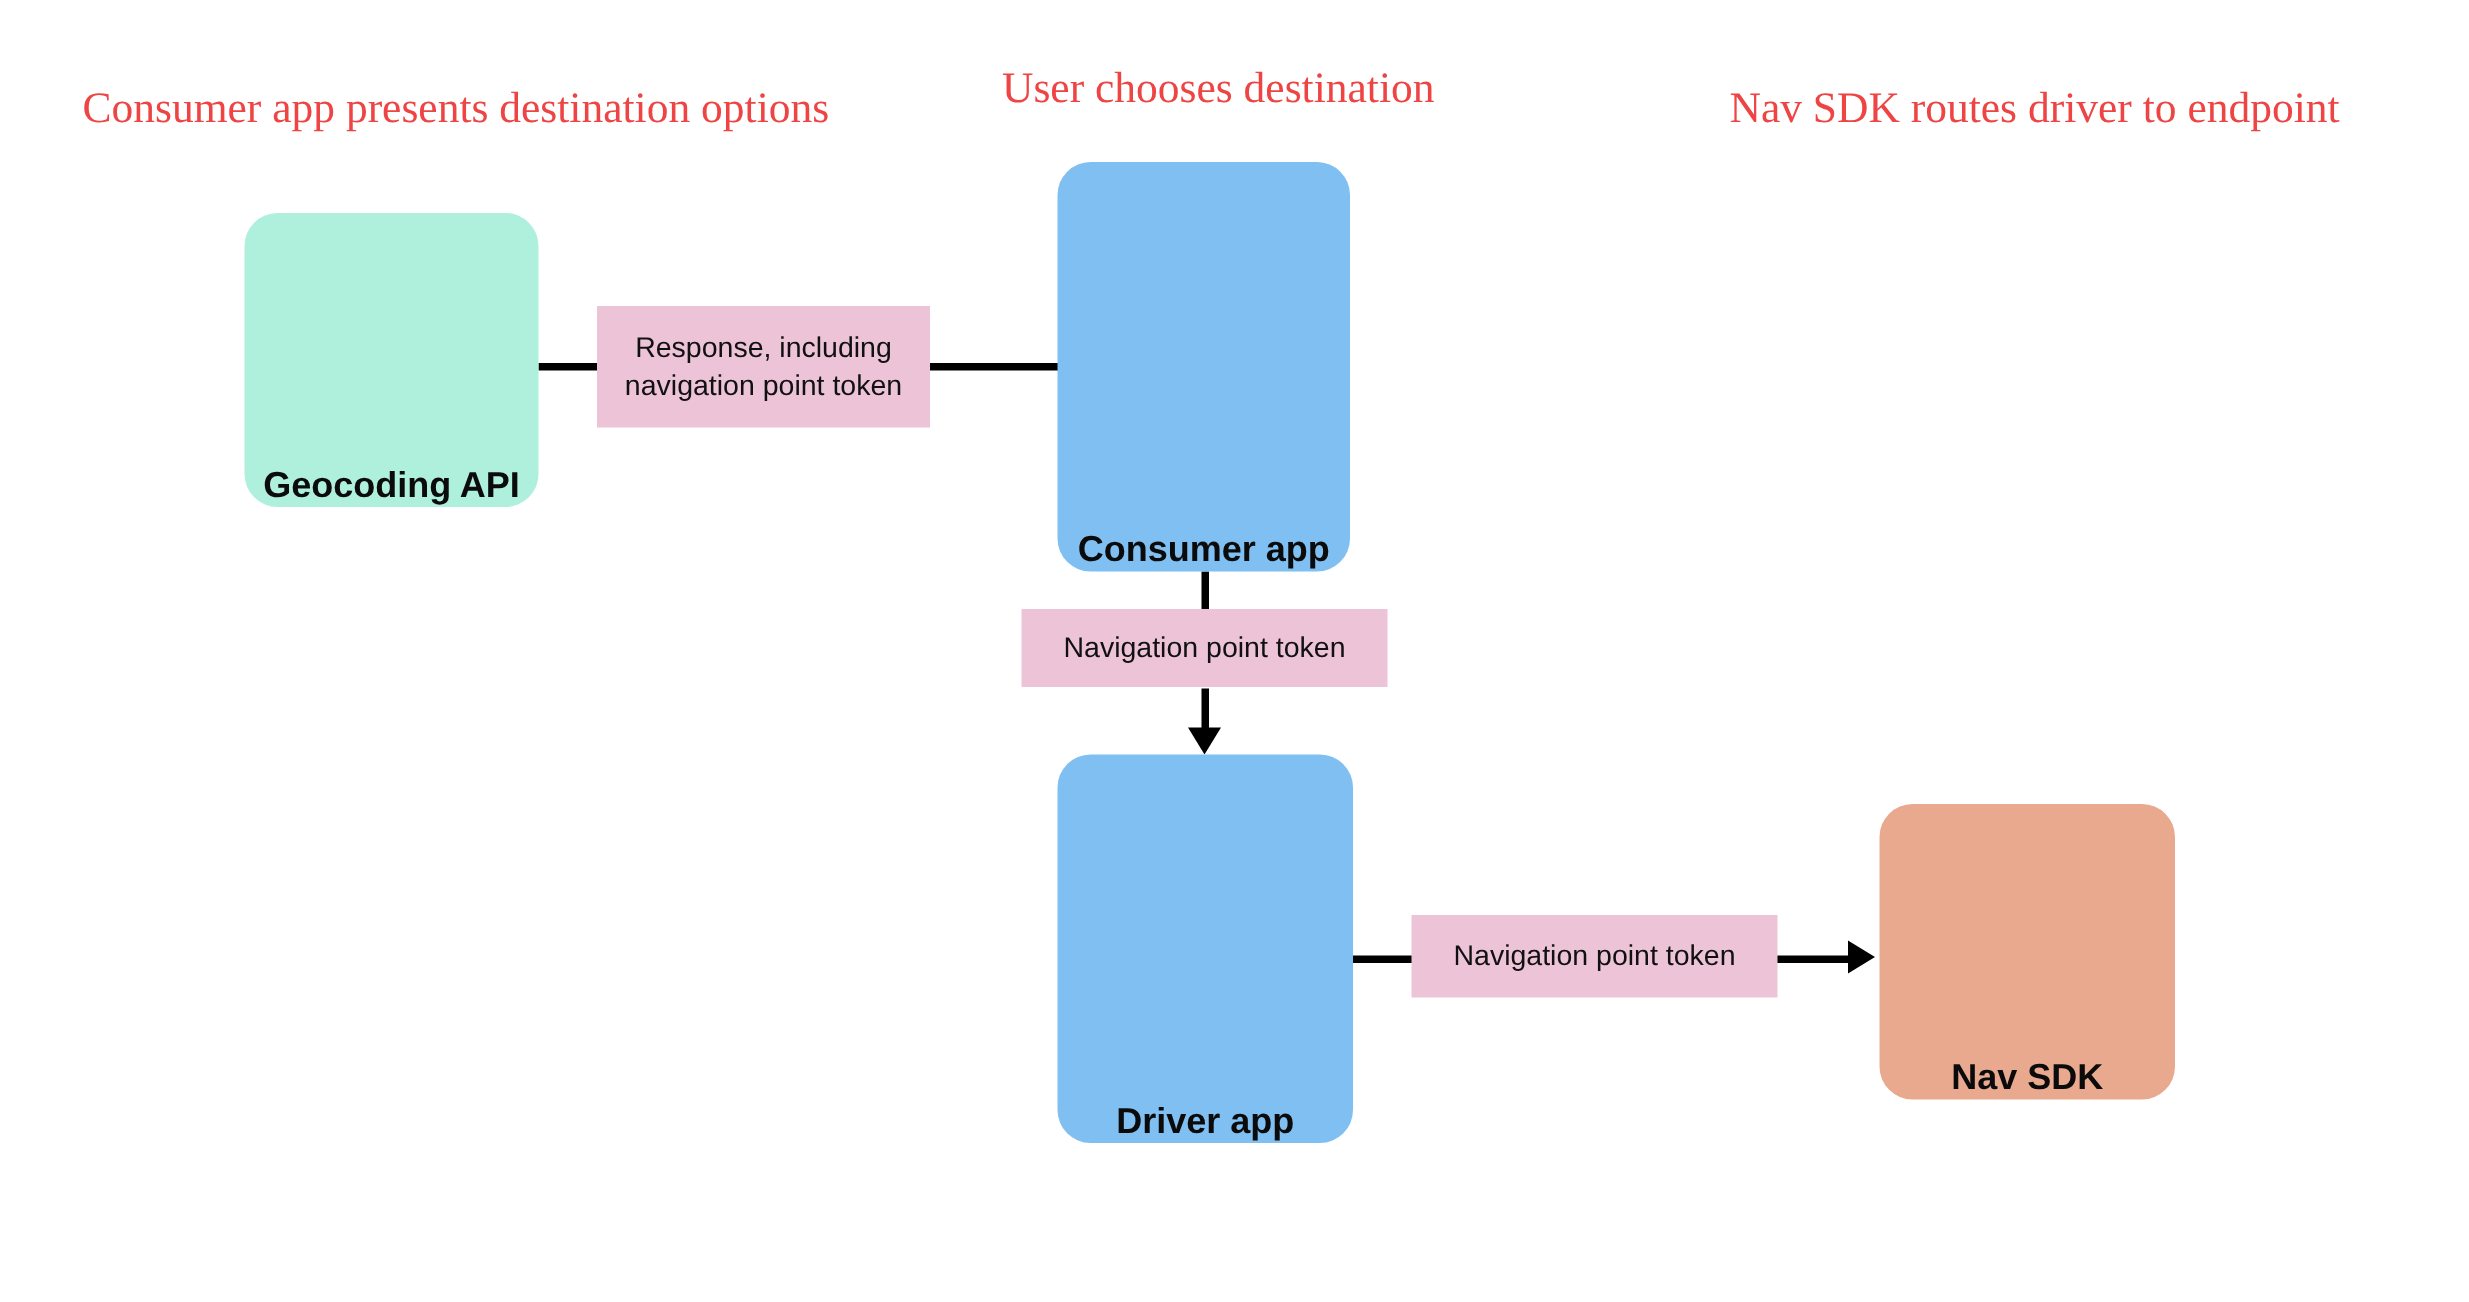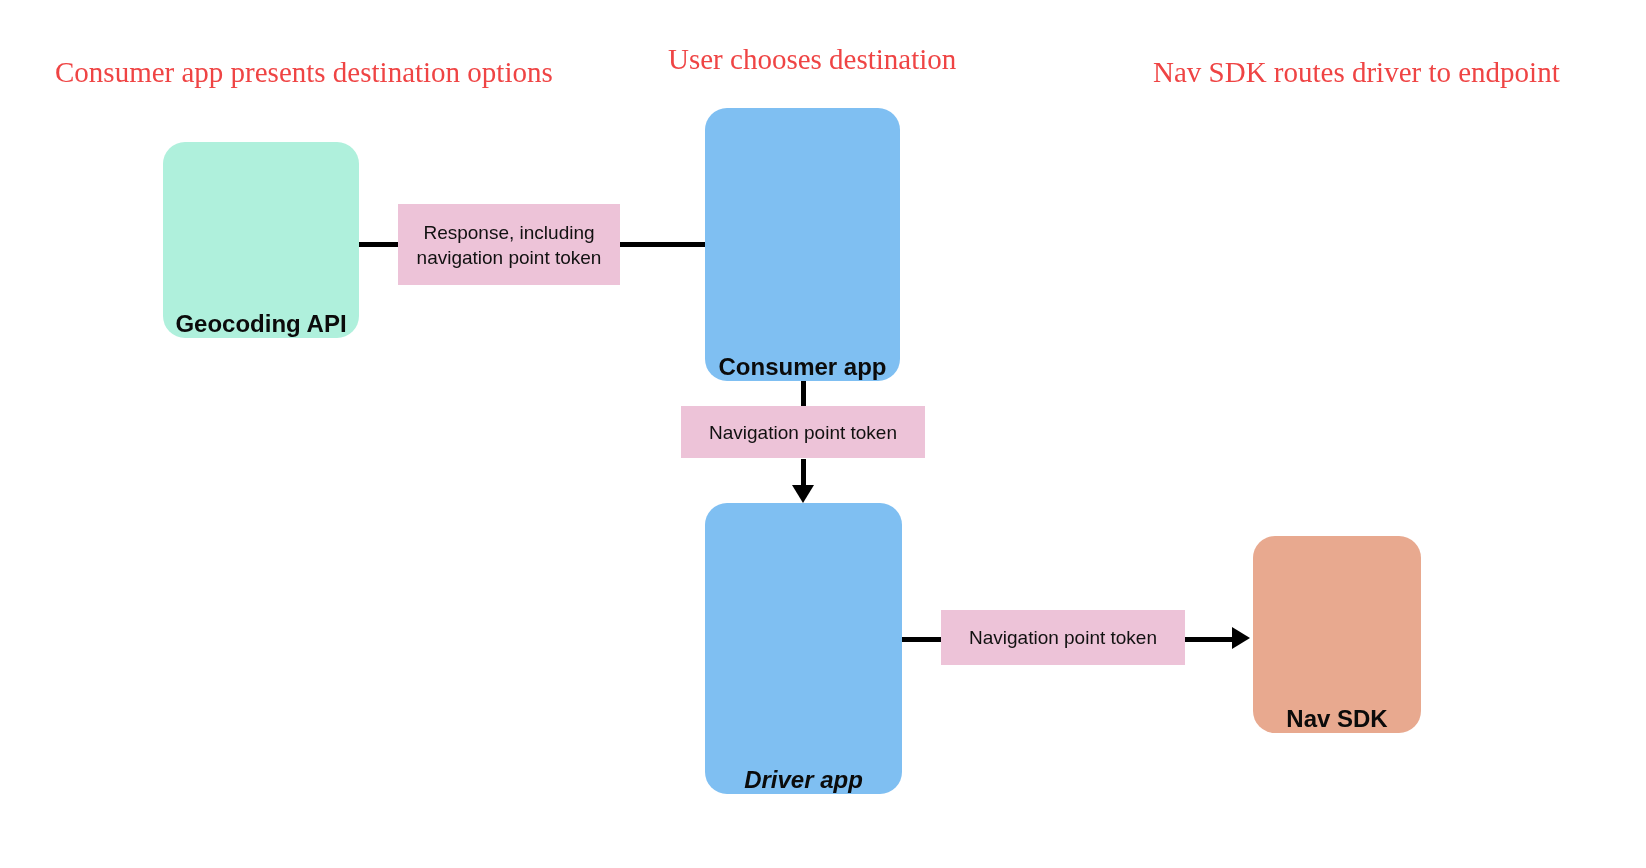--- a/index.html
+++ b/index.html
@@ -53,27 +53,26 @@
     width: 196px; height: 196px;
     background: #AFF0DC;
   }
   #node-consumer-app {
     left: 705px; top: 108px;
     width: 195px; height: 273px;
     background: #7FBFF2;
   }
   #node-driver-app {
     left: 705px; top: 503px;
-    width: 197px; height: 291px;
+    width: 197px; height: 259px;
     background: #7FBFF2;
-    font-style: italic;
   }
   #node-nav-sdk {
     left: 1253px; top: 536px;
-    width: 168px; height: 197px;
+    width: 197px; height: 197px;
     background: #E8A98F;
   }
   .line-h {
     position: absolute;
     height: 5px;
     background: #000000;
     z-index: 1;
   }
   .line-v {
     position: absolute;

